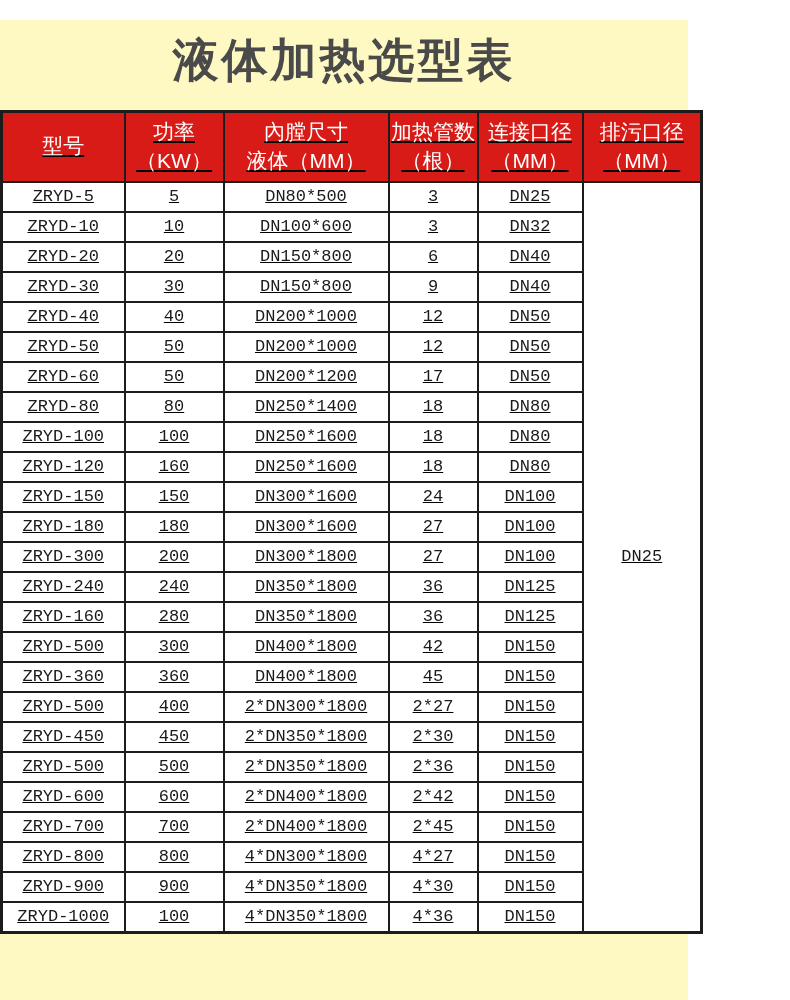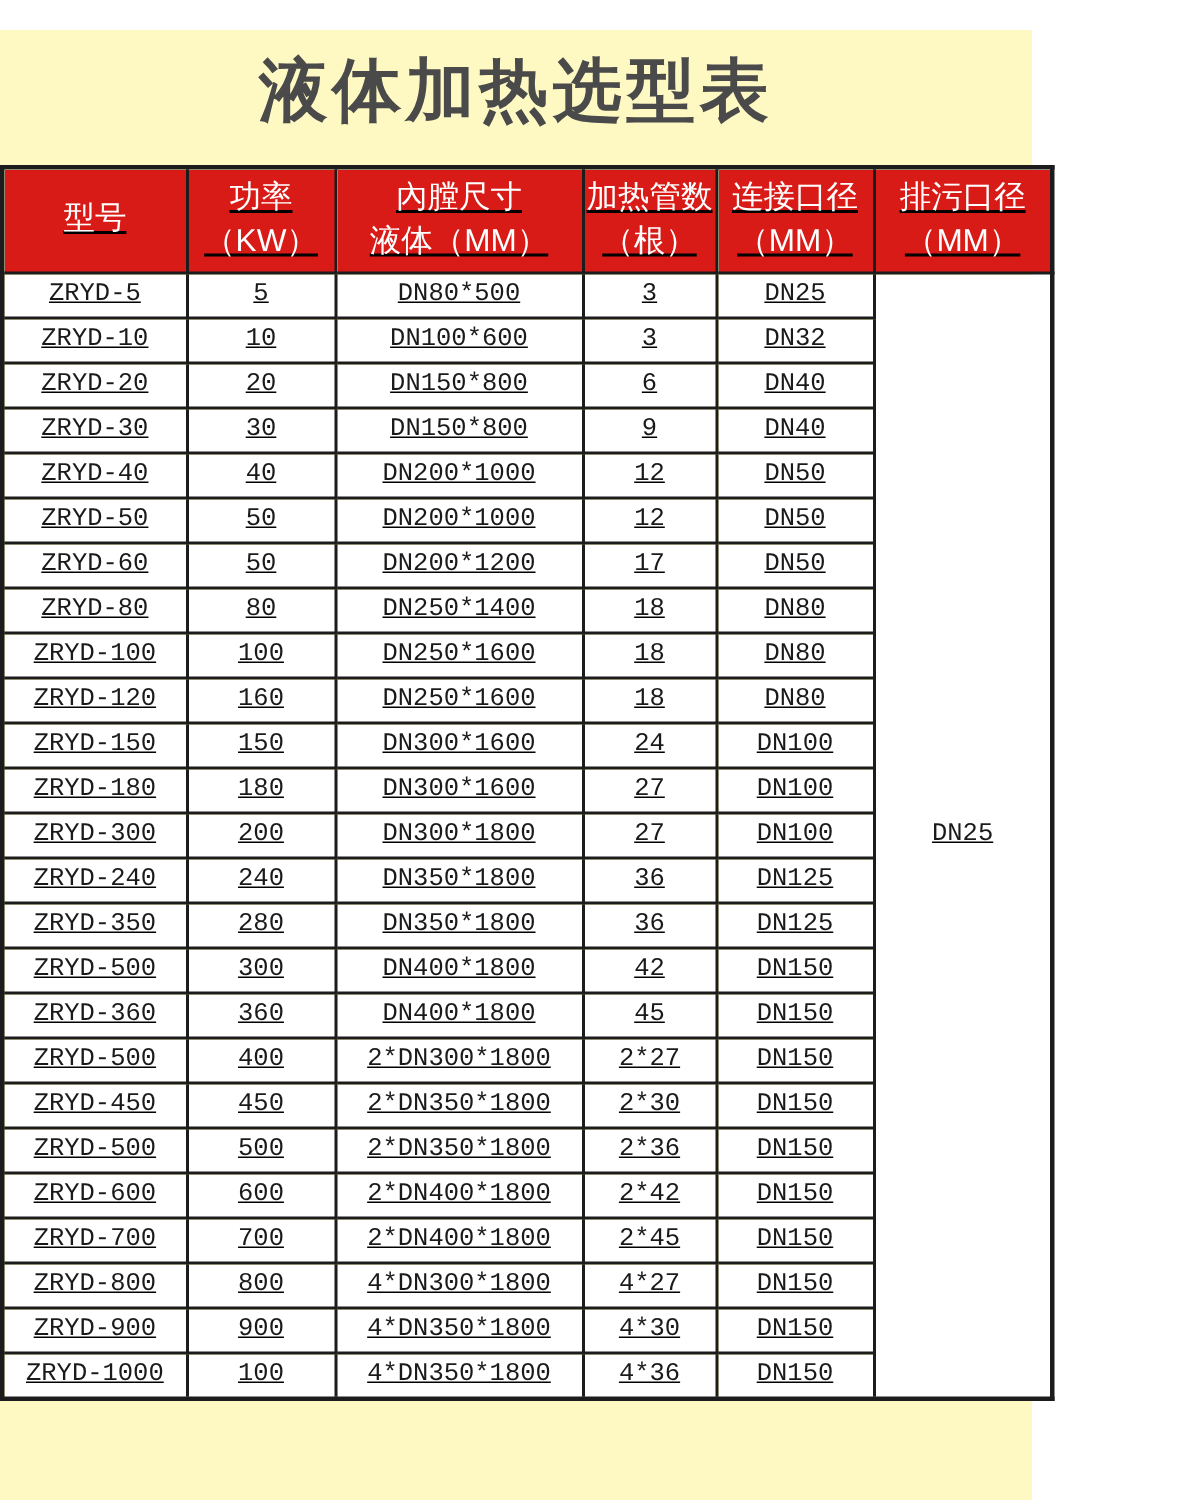--- a/index.html
+++ b/index.html
@@ -207,21 +207,21 @@
           <td>DN100</td>
         </tr>
         <tr>
           <td>ZRYD-240</td>
           <td>240</td>
           <td>DN350*1800</td>
           <td>36</td>
           <td>DN125</td>
         </tr>
         <tr>
-          <td>ZRYD-350</td>
+          <td>ZRYD-160</td>
           <td>280</td>
           <td>DN350*1800</td>
           <td>36</td>
           <td>DN125</td>
         </tr>
         <tr>
           <td>ZRYD-500</td>
           <td>300</td>
           <td>DN400*1800</td>
           <td>42</td>

